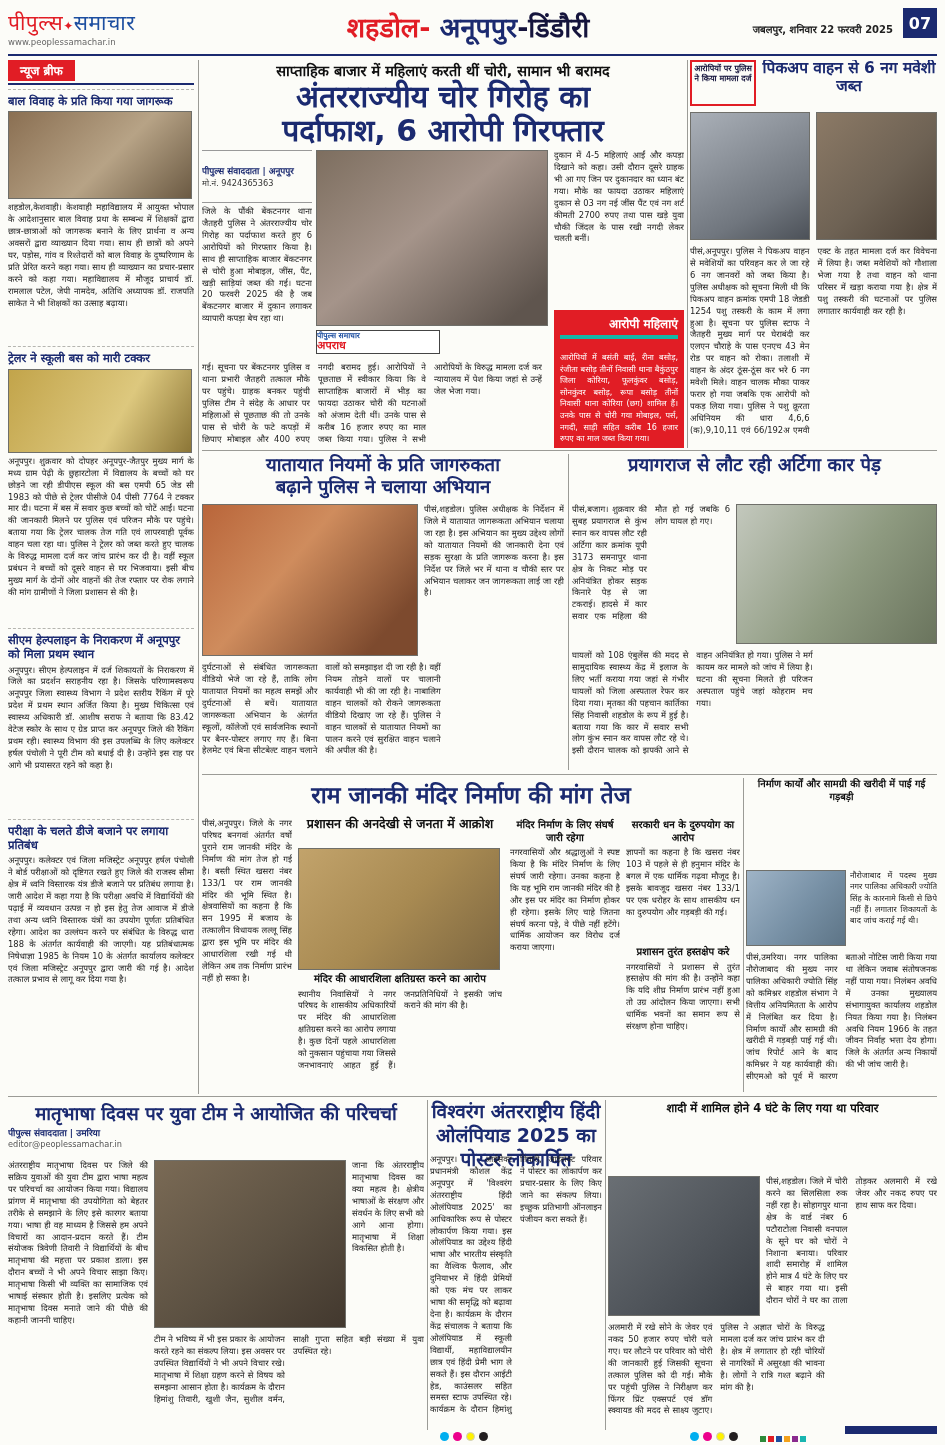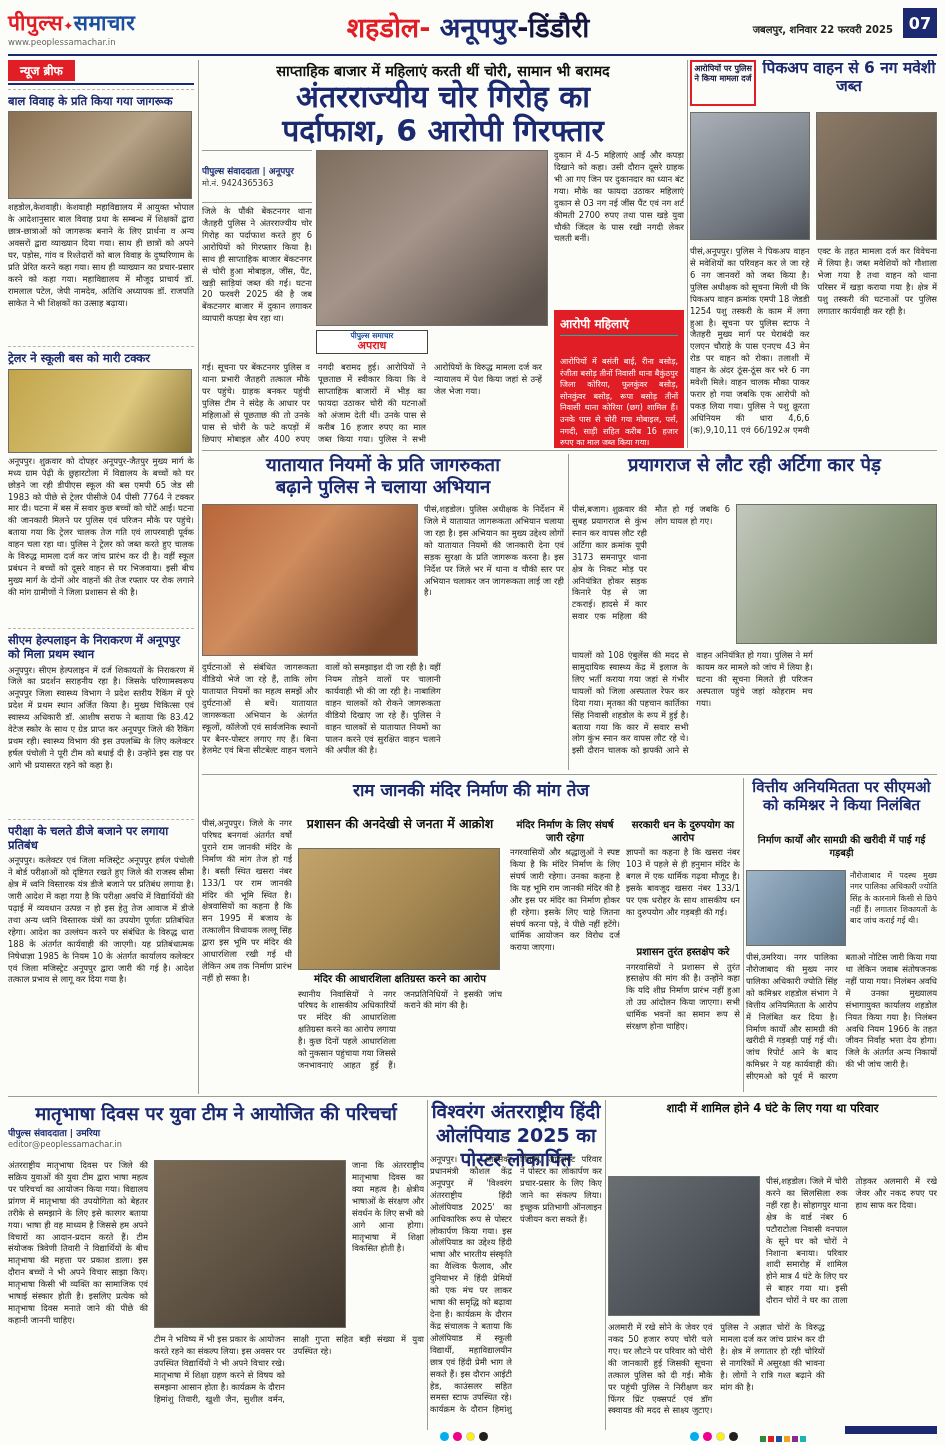--- a/index.html
+++ b/index.html
@@ -11,21 +11,21 @@
   .hline{position:absolute;background:#9b9b96;height:1px}
   .vline{position:absolute;background:#9b9b96;width:1px}
   .photo{border:1px solid #6f6f6a;position:absolute}
   .body-text{font-size:8.4px;line-height:1.42;text-align:justify;color:#1d1d1d;overflow:hidden}
   .cols-2{column-count:2;column-gap:8px;column-fill:auto}
   .cols-3{column-count:3;column-gap:8px;column-fill:auto}
   h1,h2,h3{font-weight:700;color:var(--navy)}
   
   .masthead{position:absolute;left:8px;top:6px;width:929px;height:46px}
   .logo{position:absolute;left:0;top:2px}
-  .logo-line{font-size:21px;font-weight:700;letter-spacing:.5px}
+  .logo-line{font-size:21px;font-weight:400;letter-spacing:.5px}
   .logo-line .p1{color:var(--red)}
   .logo-line .star{color:var(--red);font-size:12px}
   .logo-line .p2{color:var(--blue)}
   .website{font-size:8.5px;color:#666;margin-top:1px}
   .region{position:absolute;left:180px;top:2px;width:560px;text-align:center;font-size:27px;font-weight:700}
   .region .r1{color:var(--red)}
   .region .r2{color:var(--navy)}
   .region .r3{color:#15143c}
   .dateline{position:absolute;right:44px;top:16px;font-size:10px;font-weight:700;color:#222}
   .pagenum{position:absolute;right:0;top:2px;width:34px;height:30px;background:var(--navy);color:#fff;
@@ -40,46 +40,46 @@
   .nb-item h3{font-size:11.5px;line-height:1.25;margin-bottom:3px}
   .nb-photo{position:relative;width:184px;border:1px solid #6f6f6a;margin-bottom:3px}
   
   .lead{position:absolute;left:202px;top:60px;width:482px;height:388px;overflow:hidden}
   .lead-kicker{font-size:14.5px;font-weight:700;color:#101010;text-align:center;height:20px}
   .lead-headline{font-size:30px;line-height:1.12;text-align:center;height:68px}
   .lead-body{position:relative;height:298px;margin-top:2px}
   .byline-box{border-top:1px solid #999;border-bottom:1px solid #999;padding:14px 0;margin-bottom:3px}
   .byline{font-size:8.8px;font-weight:700;color:var(--navy)}
   .phone{font-size:8.2px;color:#333}
-  .stamp{position:absolute;left:114px;top:180px;width:112px;height:24px;border:1.5px solid #444;background:#fff;
-         text-align:center;line-height:1.1;padding-top:1px}
+  .stamp{position:absolute;left:114px;top:180px;width:124px;height:24px;border:1.5px solid #444;background:#fff;
+         text-align:left;line-height:1.1;padding-top:1px}
   .stamp-top{font-size:7.5px;font-weight:700;color:var(--blue)}
   .stamp-bottom{font-size:11px;font-weight:700;color:var(--red)}
   .accused{position:absolute;left:352px;top:160px;width:130px;height:138px;background:var(--red);color:#fff;padding:5px 6px;overflow:hidden}
-  .accused-title{font-size:12px;font-weight:700;text-align:left;border-bottom:1px solid #14b8a6;padding-bottom:3px;margin-bottom:20px}
+  .accused-title{font-size:12px;font-weight:700;text-align:right;border-bottom:4px solid #14b8a6;padding-bottom:3px;margin-bottom:13px}
   .accused-body{font-size:8px;line-height:1.45;text-align:justify}
   
   .pickup{position:absolute;left:690px;top:60px;width:247px;height:388px;overflow:hidden}
   .pk-head{display:flex;gap:5px;height:46px}
   .pk-label{width:66px;border:2px solid var(--red);font-size:8px;font-weight:700;color:#15143c;
             text-align:center;line-height:1.25;padding:2px 1px}
   .pk-headline{flex:1;font-size:15.5px;line-height:1.15;text-align:center}
   .pk-body{position:absolute;left:0;top:186px;width:247px;height:200px}
   
   .traffic{position:absolute;left:202px;top:454px;width:362px;height:316px;overflow:hidden}
   .sec-headline{font-size:18.5px;line-height:1.18;text-align:center}
   .traffic-side{position:absolute;left:222px;top:50px;width:140px;height:152px}
   .traffic-bottom{position:absolute;left:0;top:208px;width:362px;height:106px}
   
   .ertiga{position:absolute;left:572px;top:454px;width:365px;height:316px;overflow:hidden}
   .ertiga-side{position:absolute;left:0;top:50px;width:158px;height:140px}
   .ertiga-bottom{position:absolute;left:0;top:196px;width:365px;height:118px}
   
   .temple{position:absolute;left:202px;top:778px;width:538px;height:314px;overflow:hidden}
-  .temple-headline{font-size:17px;text-align:center;height:32px}
+  .temple-headline{font-size:23px;text-align:center;height:32px}
   .temple-kicker{font-size:12.5px;font-weight:700;color:#101010;text-align:center;line-height:1.2;height:32px}
   .subhead-sm{font-size:10px;font-weight:700;color:#101010;line-height:1.25;text-align:center;margin:3px 0}
   
   .cmo{position:absolute;left:746px;top:778px;width:191px;height:314px;overflow:hidden}
   .cmo-headline{font-size:15px;line-height:1.2;text-align:center;height:56px}
   .cmo-subhead{font-size:9.8px;font-weight:700;color:#101010;text-align:center;line-height:1.3;height:32px}
   
   .language{position:absolute;left:8px;top:1100px;width:416px;height:330px;overflow:hidden}
   .lang-headline{font-size:18.5px;text-align:center;height:26px}
   .lang-byline{font-size:9px;font-weight:700;color:var(--navy)}
@@ -211,21 +211,20 @@
     </div>
     <div class="abs" style="left:424px;top:38px;width:114px">
       <div class="subhead-sm">सरकारी धन के दुरुपयोग का आरोप</div>
       <div class="body-text" style="height:96px">ज्ञापनों का कहना है कि खसरा नंबर 103 में पहले से ही हनुमान मंदिर के बगल में एक धार्मिक गढ़वा मौजूद है। इसके बावजूद खसरा नंबर 133/1 पर एक धरोहर के साथ शासकीय धन का दुरुपयोग और गड़बड़ी की गई।</div>
       <div class="subhead-sm">प्रशासन तुरंत हस्तक्षेप करे</div>
       <div class="body-text" style="height:92px">नगरवासियों ने प्रशासन से तुरंत हस्तक्षेप की मांग की है। उन्होंने कहा कि यदि शीघ्र निर्माण प्रारंभ नहीं हुआ तो उग्र आंदोलन किया जाएगा। सभी धार्मिक भवनों का समान रूप से संरक्षण होना चाहिए।</div>
     </div>
   </div>
 
   <div class="cmo">
-    <h2 class="cmo-headline">वित्तीय अनियमितता पर सीएमओ को कमिश्नर ने किया निलंबित</h2>
     <div class="cmo-subhead">निर्माण कार्यों और सामग्री की खरीदी में पाई गई गड़बड़ी</div>
     <div class="photo" style="left:0;top:92px;width:100px;height:76px;background:linear-gradient(130deg,#9fb4c7,#7790a5 55%,#5d7486)"></div>
     <div class="body-text abs" style="left:104px;top:92px;width:87px;height:76px;font-size:8px">नौरोजाबाद में पदस्थ मुख्य नगर पालिका अधिकारी ज्योति सिंह के कारनामे किसी से छिपे नहीं हैं। लगातार शिकायतों के बाद जांच कराई गई थी।</div>
     <div class="body-text cols-2 abs" style="left:0;top:174px;width:191px;height:136px">पीसं,उमरिया। नगर पालिका नौरोजाबाद की मुख्य नगर पालिका अधिकारी ज्योति सिंह को कमिश्नर शहडोल संभाग ने वित्तीय अनियमितता के आरोप में निलंबित कर दिया है। निर्माण कार्यों और सामग्री की खरीदी में गड़बड़ी पाई गई थी। जांच रिपोर्ट आने के बाद कमिश्नर ने यह कार्यवाही की। सीएमओ को पूर्व में कारण बताओ नोटिस जारी किया गया था लेकिन जवाब संतोषजनक नहीं पाया गया। निलंबन अवधि में उनका मुख्यालय संभागायुक्त कार्यालय शहडोल नियत किया गया है। निलंबन अवधि नियम 1966 के तहत जीवन निर्वाह भत्ता देय होगा। जिले के अंतर्गत अन्य निकायों की भी जांच जारी है।</div>
   </div>
 
   <div class="language">
     <h2 class="lang-headline">मातृभाषा दिवस पर युवा टीम ने आयोजित की परिचर्चा</h2>
     <div style="height:30px">
       <div class="lang-byline">पीपुल्स संवाददाता | उमरिया</div>

